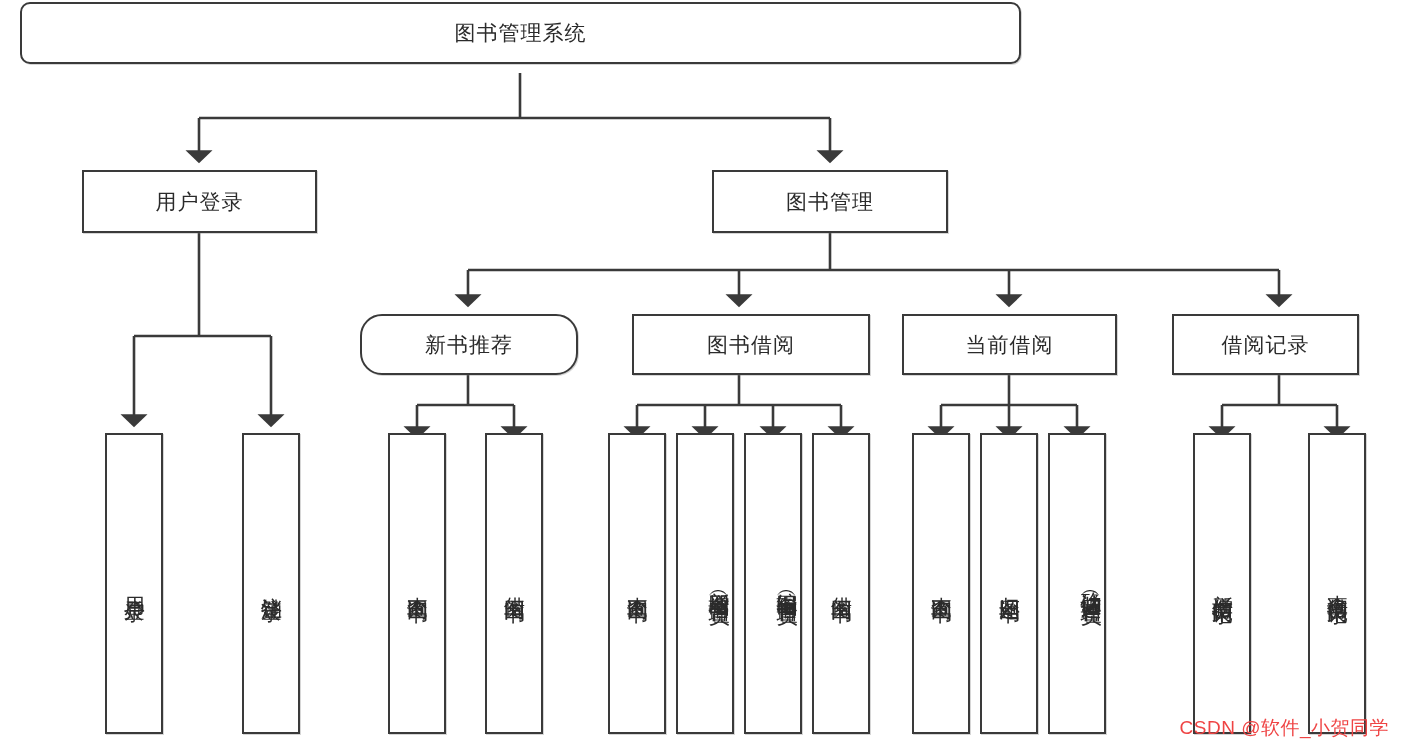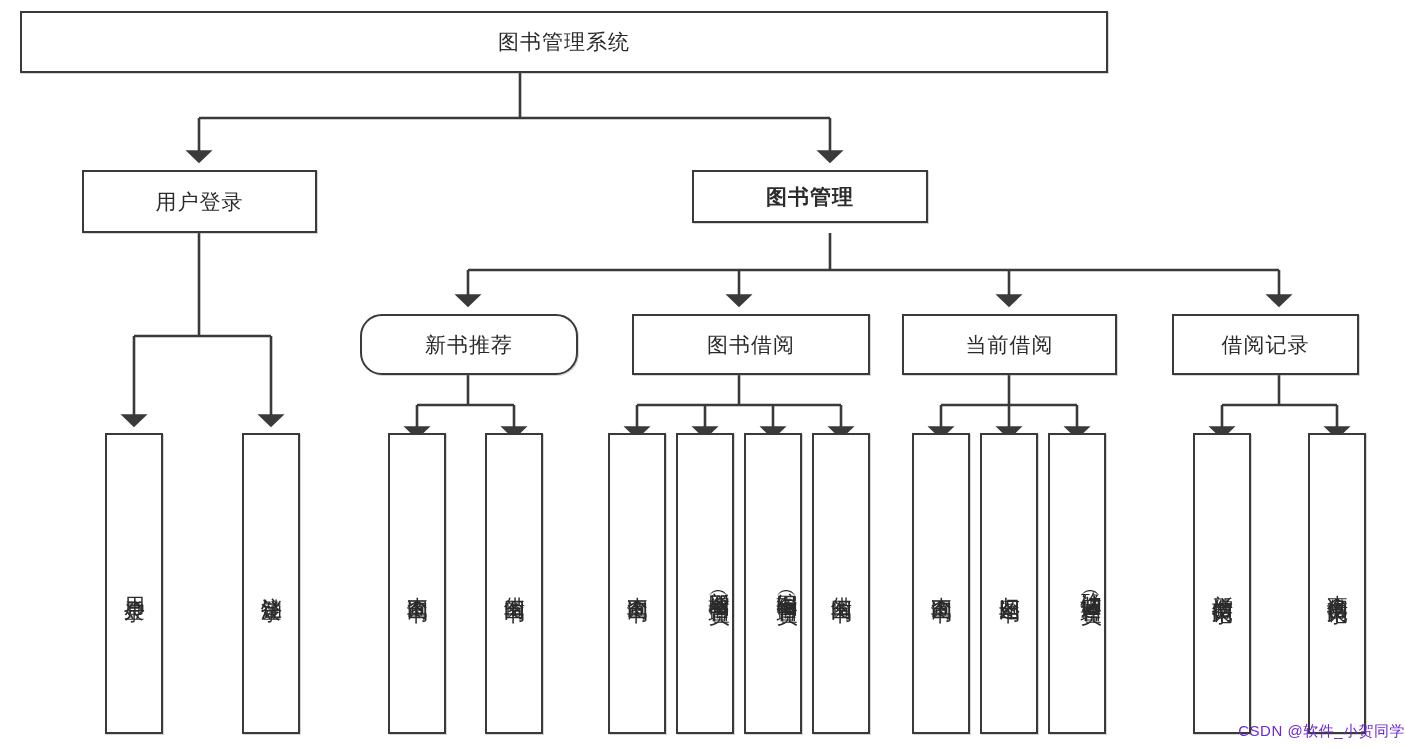--- a/index.html
+++ b/index.html
@@ -50,24 +50,24 @@
     line-height: 1.28;
     letter-spacing: 2px;
     padding: 6px 0;
     text-align: center;
     align-items: flex-start;
     justify-content: center;
   }
   .node-v.short { align-items: center; }
   #watermark {
     position: absolute;
-    right: 0;
+    right: 16px;
     bottom: 6px;
-    font-size: 15px;
-    color: #6d28d9;
+    font-size: 19px;
+    color: #ef4444;
     letter-spacing: 0.5px;
     white-space: nowrap;
     user-select: none;
   }
 </style>
 </head>
 <body>
 
 <div id="canvas">
 
@@ -115,28 +115,28 @@
       <path d="M1009,405 L1009,432" marker-end="url(#arrow)"></path>
       <path d="M1077,405 L1077,432" marker-end="url(#arrow)"></path>
 
       <path d="M1279,375 L1279,405"></path>
       <path d="M1222,405 L1337,405"></path>
       <path d="M1222,405 L1222,432" marker-end="url(#arrow)"></path>
       <path d="M1337,405 L1337,432" marker-end="url(#arrow)"></path>
     </g>
   </svg>
 
-  <div class="node node-h" style="left:20px; top:11px; width:1088px; height:62px;">
+  <div class="node node-h" style="left:20px; top:2px; width:1001px; height:62px;border-radius:10px;">
     <span>图书管理系统</span>
   </div>
 
   <div class="node node-h" style="left:82px; top:170px; width:235px; height:63px;">
     <span>用户登录</span>
   </div>
-  <div class="node node-h" style="left:692px; top:170px; width:236px; height:53px;font-weight:bold;">
+  <div class="node node-h" style="left:712px; top:170px; width:236px; height:63px;">
     <span>图书管理</span>
   </div>
 
   <div class="node node-h" style="left:360px; top:314px; width:218px; height:61px;border-radius:22px;">
     <span>新书推荐</span>
   </div>
   <div class="node node-h" style="left:632px; top:314px; width:238px; height:61px;">
     <span>图书借阅</span>
   </div>
   <div class="node node-h" style="left:902px; top:314px; width:215px; height:61px;">

